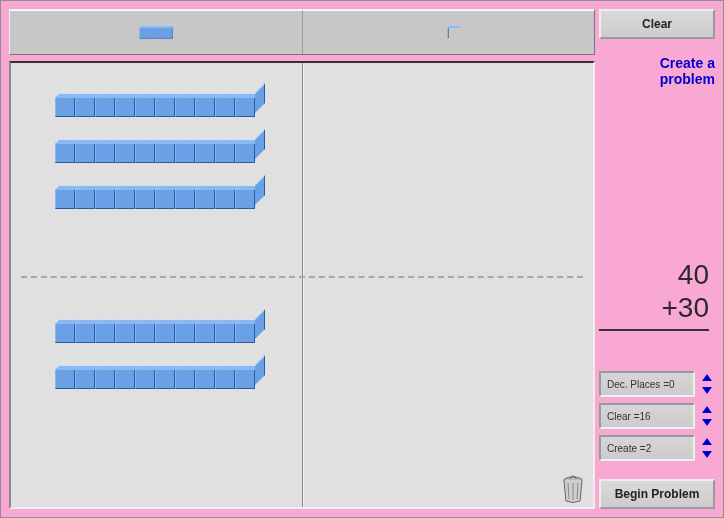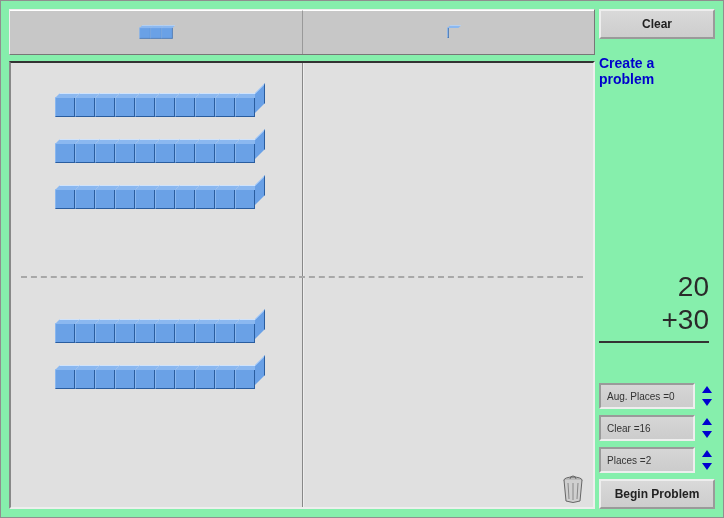--- a/index.html
+++ b/index.html
@@ -5,21 +5,21 @@
   * { box-sizing: border-box; }
   html, body {
     margin: 0; padding: 0;
     width: 724px; height: 518px;
     font-family: Arial, Helvetica, sans-serif;
     background: #fff;
     overflow: hidden;
   }
   .app {
     width: 724px; height: 518px;
-    background: #86efac;
+    background: #f9a8d4;
     border: 1px solid #8f8f8f;
     display: flex;
     flex-direction: row;
   }
   .left {
     flex: 1;
     display: flex;
     flex-direction: column;
     padding: 8px 0 8px 8px;
   }
@@ -137,21 +137,21 @@
   .instructions {
     margin-top: 6px;
     flex: 1;
     display: flex;
     flex-direction: column;
   }
   .instr-label {
     color: #0000cc;
     font-weight: bold;
     font-size: 14px;
-    text-align: left;
+    text-align: right;
     white-space: pre-line;
     padding-top: 10px;
   }
   .equation {
     margin-top: auto;
     padding-right: 6px;
     font-size: 28px;
     color: #2a2a2a;
     text-align: right;
   }
@@ -328,33 +328,33 @@
   </div>
 
   <div class="right">
     <div class="btn">Clear</div>
 
     <div class="instructions">
       <div class="instr-label">Create a
 problem</div>
 
       <div class="equation">
-        <div class="eq-row">20</div>
+        <div class="eq-row">40</div>
         <div class="eq-row">
           <span>+</span><span>30</span>
         </div>
         <div class="rule"></div>
       </div>
     </div>
 
     <div class="settings">
 
       <div class="setting-row">
         <div class="setting-label">
-          <span>Aug. Places = </span>
+          <span>Dec. Places = </span>
             <span>0</span>
         </div>
         <div class="spinner">
           <div class="spin-btn">
               <div class="triangle-up"></div>
             </div>
           <div class="spin-btn">
               <div class="triangle-down"></div>
             </div>
         </div>
@@ -370,30 +370,30 @@
               <div class="triangle-up"></div>
             </div>
           <div class="spin-btn">
               <div class="triangle-down"></div>
             </div>
         </div>
       </div>
 
       <div class="setting-row">
         <div class="setting-label">
-          <span>Places = </span>
+          <span>Create = </span>
             <span>2</span>
         </div>
         <div class="spinner">
           <div class="spin-btn">
               <div class="triangle-up"></div>
             </div>
           <div class="spin-btn">
               <div class="triangle-down"></div>
             </div>
         </div>
       </div>
 
     </div>
 
-    <div class="btn" style="margin-top:6px;">Begin Problem</div>
+    <div class="btn" style="margin-top:18px;">Begin Problem</div>
   </div>
 </div>
 
 </body></html>

